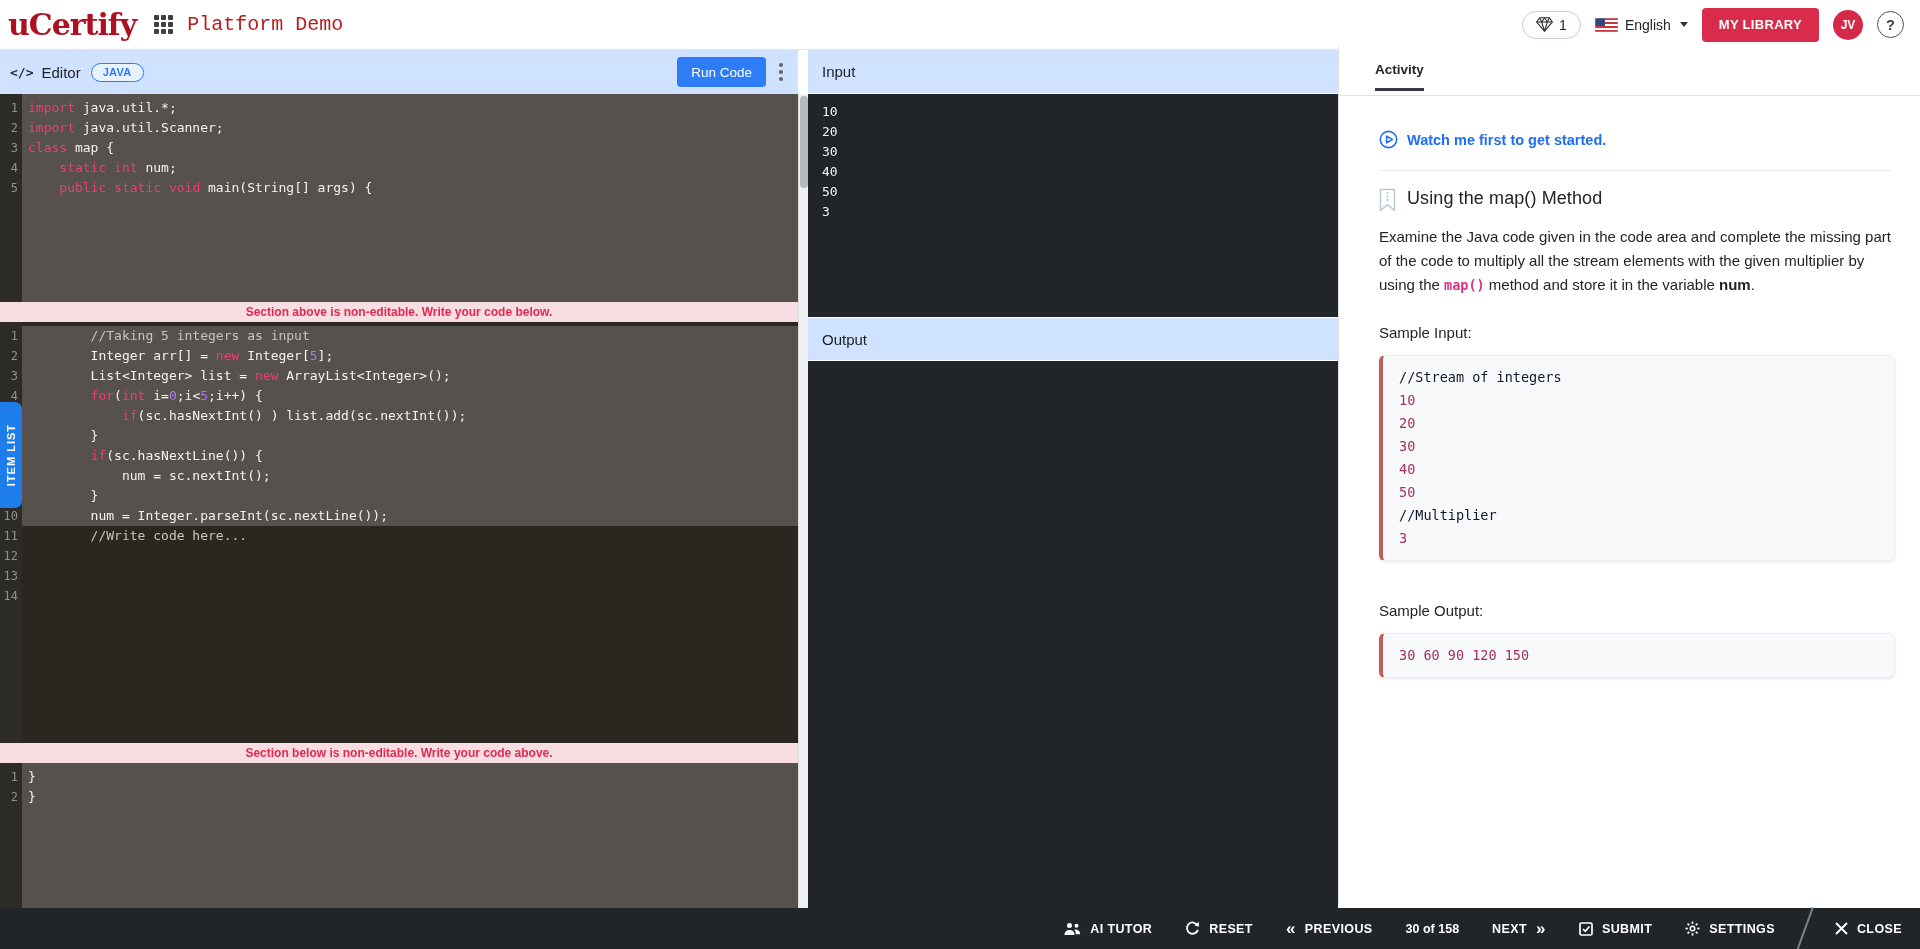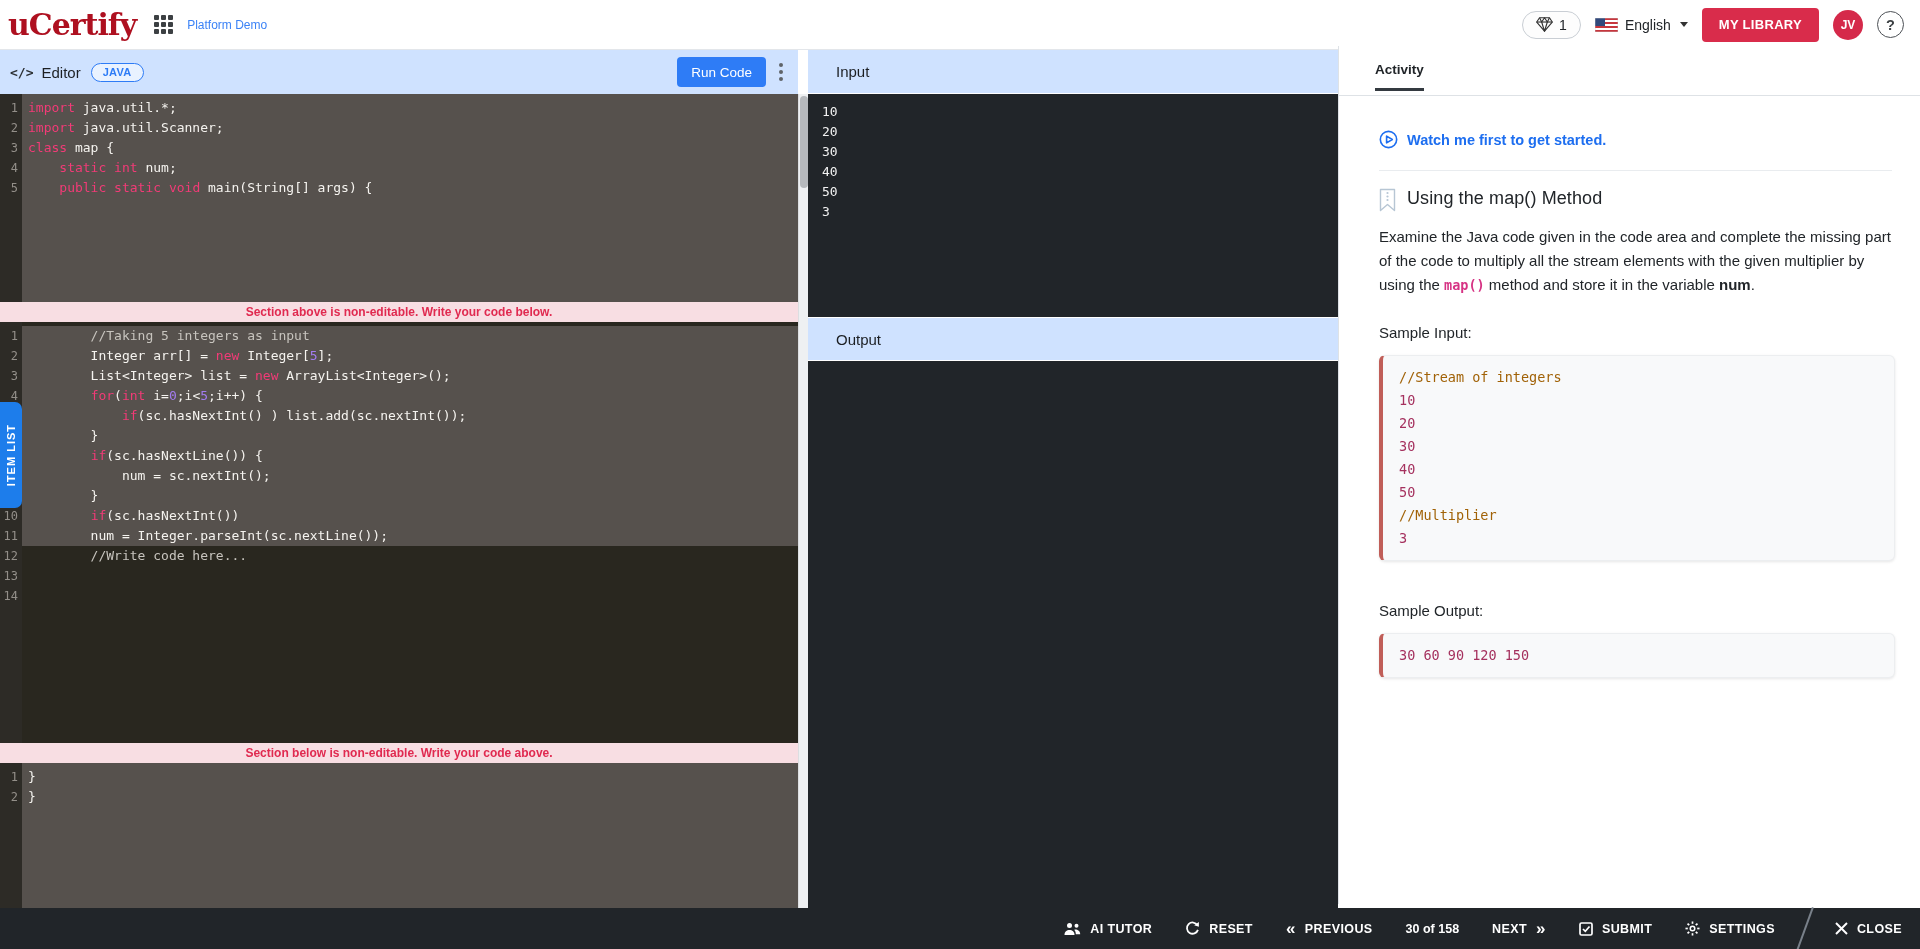--- a/index.html
+++ b/index.html
@@ -4,21 +4,21 @@
 <style>
   *{margin:0;padding:0;box-sizing:border-box;}
   html,body{width:1920px;height:949px;overflow:hidden;background:#fff;
     font-family:"Liberation Sans",sans-serif;color:#212529;}
   
   .header{position:absolute;left:0;top:0;width:1920px;height:50px;background:#fff;
     border-bottom:1px solid #e3e6ea;display:flex;align-items:center;}
   .logo{font-family:"DejaVu Serif",serif;font-weight:bold;font-size:30px;color:#ae1020;
     margin-left:8px;letter-spacing:-1px;line-height:50px;cursor:pointer;}
   .grid-icon{margin-left:18px;cursor:pointer;display:flex;}
-  .app-title{margin-left:14px;font-size:12px;color:#3b82f6;}
+  .app-title{margin-left:14px;font-size:20px;color:#b91c1c;font-family:Liberation Mono, monospace;}
   .hdr-right{margin-left:auto;display:flex;align-items:center;gap:14px;padding-right:16px;}
   .gem-pill{display:flex;align-items:center;gap:6px;border:1px solid #c9ced4;border-radius:15px;
     height:28px;padding:0 13px;background:#fdfdfd;font-size:14px;cursor:pointer;}
   .lang{display:flex;align-items:center;gap:7px;font-size:14px;cursor:pointer;}
   .caret{width:0;height:0;border-left:4.5px solid transparent;border-right:4.5px solid transparent;
     border-top:5px solid #333;margin-left:2px;}
   .mylib{background:#d92c4b;color:#fff;font-size:13px;font-weight:bold;border:none;
     border-radius:4px;height:34px;padding:0 17px;letter-spacing:.3px;cursor:pointer;}
   .avatar{width:30px;height:30px;border-radius:50%;background:#d5294a;color:#fff;font-size:12px;
     font-weight:bold;display:flex;align-items:center;justify-content:center;cursor:pointer;}
@@ -56,21 +56,21 @@
     text-align:center;line-height:20px;}
   .vscroll{position:absolute;left:798px;top:94px;width:10px;height:814px;background:#eef0f2;
     border-left:1px solid #dcdee1;cursor:pointer;}
   .vscroll .thumb{position:absolute;left:1px;top:2px;width:8px;height:92px;background:#b6b9bd;border-radius:4px;}
   .item-list-tab{position:absolute;left:0;top:402px;width:22px;height:106px;background:#1d7deb;
     border-radius:0 7px 7px 0;display:flex;align-items:center;justify-content:center;cursor:pointer;z-index:5;}
   .item-list-tab span{writing-mode:vertical-rl;transform:rotate(180deg);color:#fff;font-size:11px;
     font-weight:bold;letter-spacing:1px;white-space:nowrap;}
   
   .io-col{position:absolute;left:808px;top:50px;width:530px;height:858px;display:flex;flex-direction:column;background:#212529;}
-  .io-bar{padding-left:28px;flex:none;}
+  .io-bar{padding-left:14px;flex:none;}
   .io-bar.input-bar{border-bottom:1px solid #fff;}
   .io-bar.output-bar{border-top:1px solid #fff;border-bottom:1px solid #fff;}
   .input-area{height:223px;flex:none;}
   .input-area pre{font-family:"DejaVu Sans Mono",monospace;font-size:13px;line-height:20px;
     color:#f2f2f2;padding:8px 14px;}
   .output-area{flex:1;}
   
   .right-panel{position:absolute;left:1338px;top:46px;width:582px;height:858px;background:#fff;
     border-left:1px solid #dee2e6;overflow:hidden;}
   .tabs-row{height:50px;border-bottom:1px solid #dee2e6;position:relative;}
@@ -83,21 +83,21 @@
   .rp-divider{margin-top:21px;border:none;border-top:1px solid #e9ecef;}
   .head-row{margin-top:17px;display:flex;align-items:flex-start;gap:11px;}
   .head-row h2{font-size:18px;font-weight:400;color:#212529;letter-spacing:.1px;}
   .desc{margin-top:13px;font-size:15px;line-height:24px;max-width:532px;color:#212529;}
   .desc code{font-family:"DejaVu Sans Mono",monospace;font-size:13.5px;color:#d63384;font-weight:bold;}
   .sample-label{margin-top:27px;font-size:15px;}
   .sample{margin-top:14px;width:516px;background:#f8f9fa;border:1px solid #eceef0;
     border-left:4px solid #c05e58;border-radius:6px;box-shadow:0 1px 3px rgba(0,0,0,.10);
     padding:10px 16px;font-family:"DejaVu Sans Mono",monospace;font-size:13.5px;line-height:23px;}
   .sample .sline{white-space:pre;}
-  .sample .t-c{color:#a16207;}
+  .sample .t-c{color:#0f172a;}
   .sample .t-n{color:#a5315e;}
   
   .toolbar{position:absolute;left:0;top:908px;width:1920px;height:41px;background:#212529;
     display:flex;align-items:center;justify-content:flex-end;gap:33px;padding-right:18px;}
   .tb-item{display:flex;align-items:center;gap:9px;color:#fff;font-size:12.5px;font-weight:bold;
     letter-spacing:.4px;cursor:pointer;white-space:nowrap;}
   .tb-progress{color:#fff;font-size:12.5px;font-weight:bold;cursor:default;}
   .tb-chev{font-size:17px;font-weight:bold;line-height:1;}
   .tb-slash{width:2px;height:46px;background:#79818a;transform:rotate(20deg);margin:0 -4px;}
   svg{display:block;}
@@ -214,21 +214,20 @@
         <div class="code-lines">
           <div class="row hl"><span class="t-c">        //Taking 5 integers as input</span></div>
           <div class="row hl"><span class="t-p">        Integer arr[] = </span><span class="t-k">new</span><span class="t-p"> Integer[</span><span class="t-n">5</span><span class="t-p">];</span></div>
           <div class="row hl"><span class="t-p">        List&lt;Integer&gt; list = </span><span class="t-k">new</span><span class="t-p"> ArrayList&lt;Integer&gt;();</span></div>
           <div class="row hl"><span class="t-p">        </span><span class="t-k">for</span><span class="t-p">(</span><span class="t-k">int</span><span class="t-p"> i=</span><span class="t-n">0</span><span class="t-p">;i&lt;</span><span class="t-n">5</span><span class="t-p">;i++) {</span></div>
           <div class="row hl"><span class="t-p">            </span><span class="t-k">if</span><span class="t-p">(sc.hasNextInt() ) list.add(sc.nextInt());</span></div>
           <div class="row hl"><span class="t-p">        }</span></div>
           <div class="row hl"><span class="t-p">        </span><span class="t-k">if</span><span class="t-p">(sc.hasNextLine()) {</span></div>
           <div class="row hl"><span class="t-p">            num = sc.nextInt();</span></div>
           <div class="row hl"><span class="t-p">        }</span></div>
-          <div class="row hl"><span class="t-p">        </span><span class="t-k">if</span><span class="t-p">(sc.hasNextInt())</span></div>
           <div class="row hl"><span class="t-p">        num = Integer.parseInt(sc.nextLine());</span></div>
           <div class="row"><span class="t-c">        //Write code here...</span></div>
         </div>
       </div>
   </div>
 
   <div class="edit-banner">Section below is non-editable. Write your code above.</div>
 
   <div class="pane pane-bot">
     <div class="gutter">

